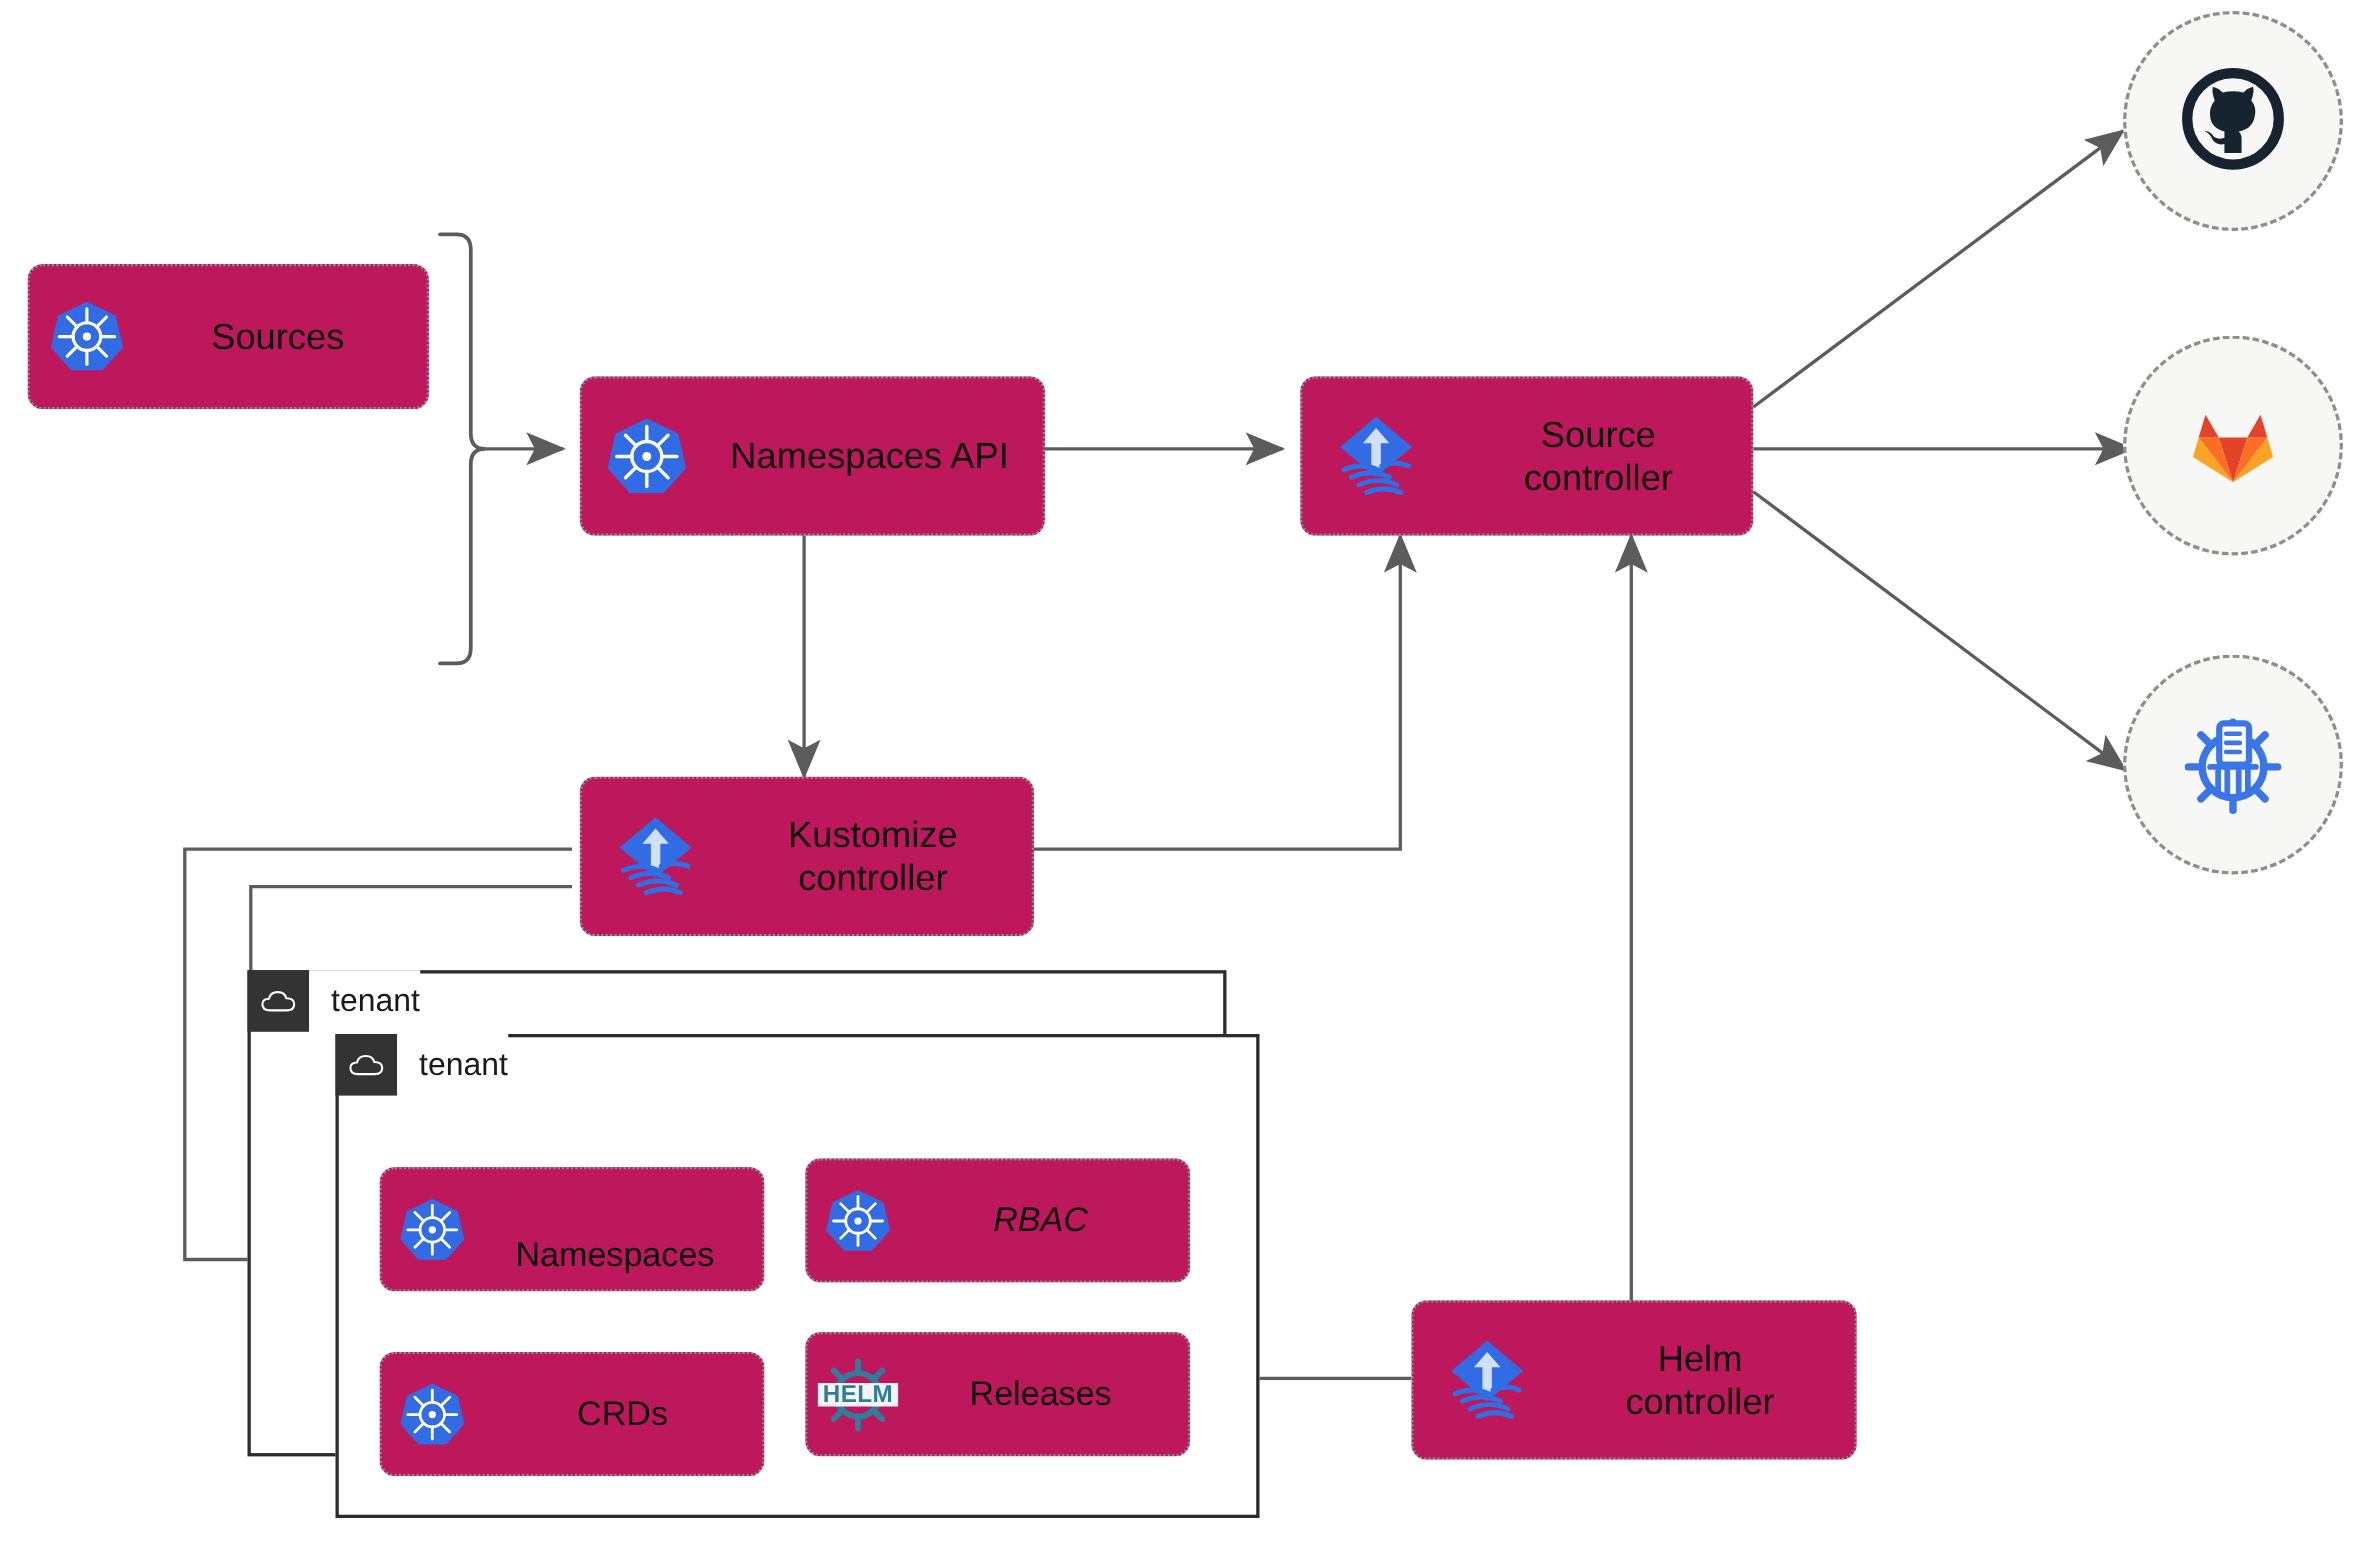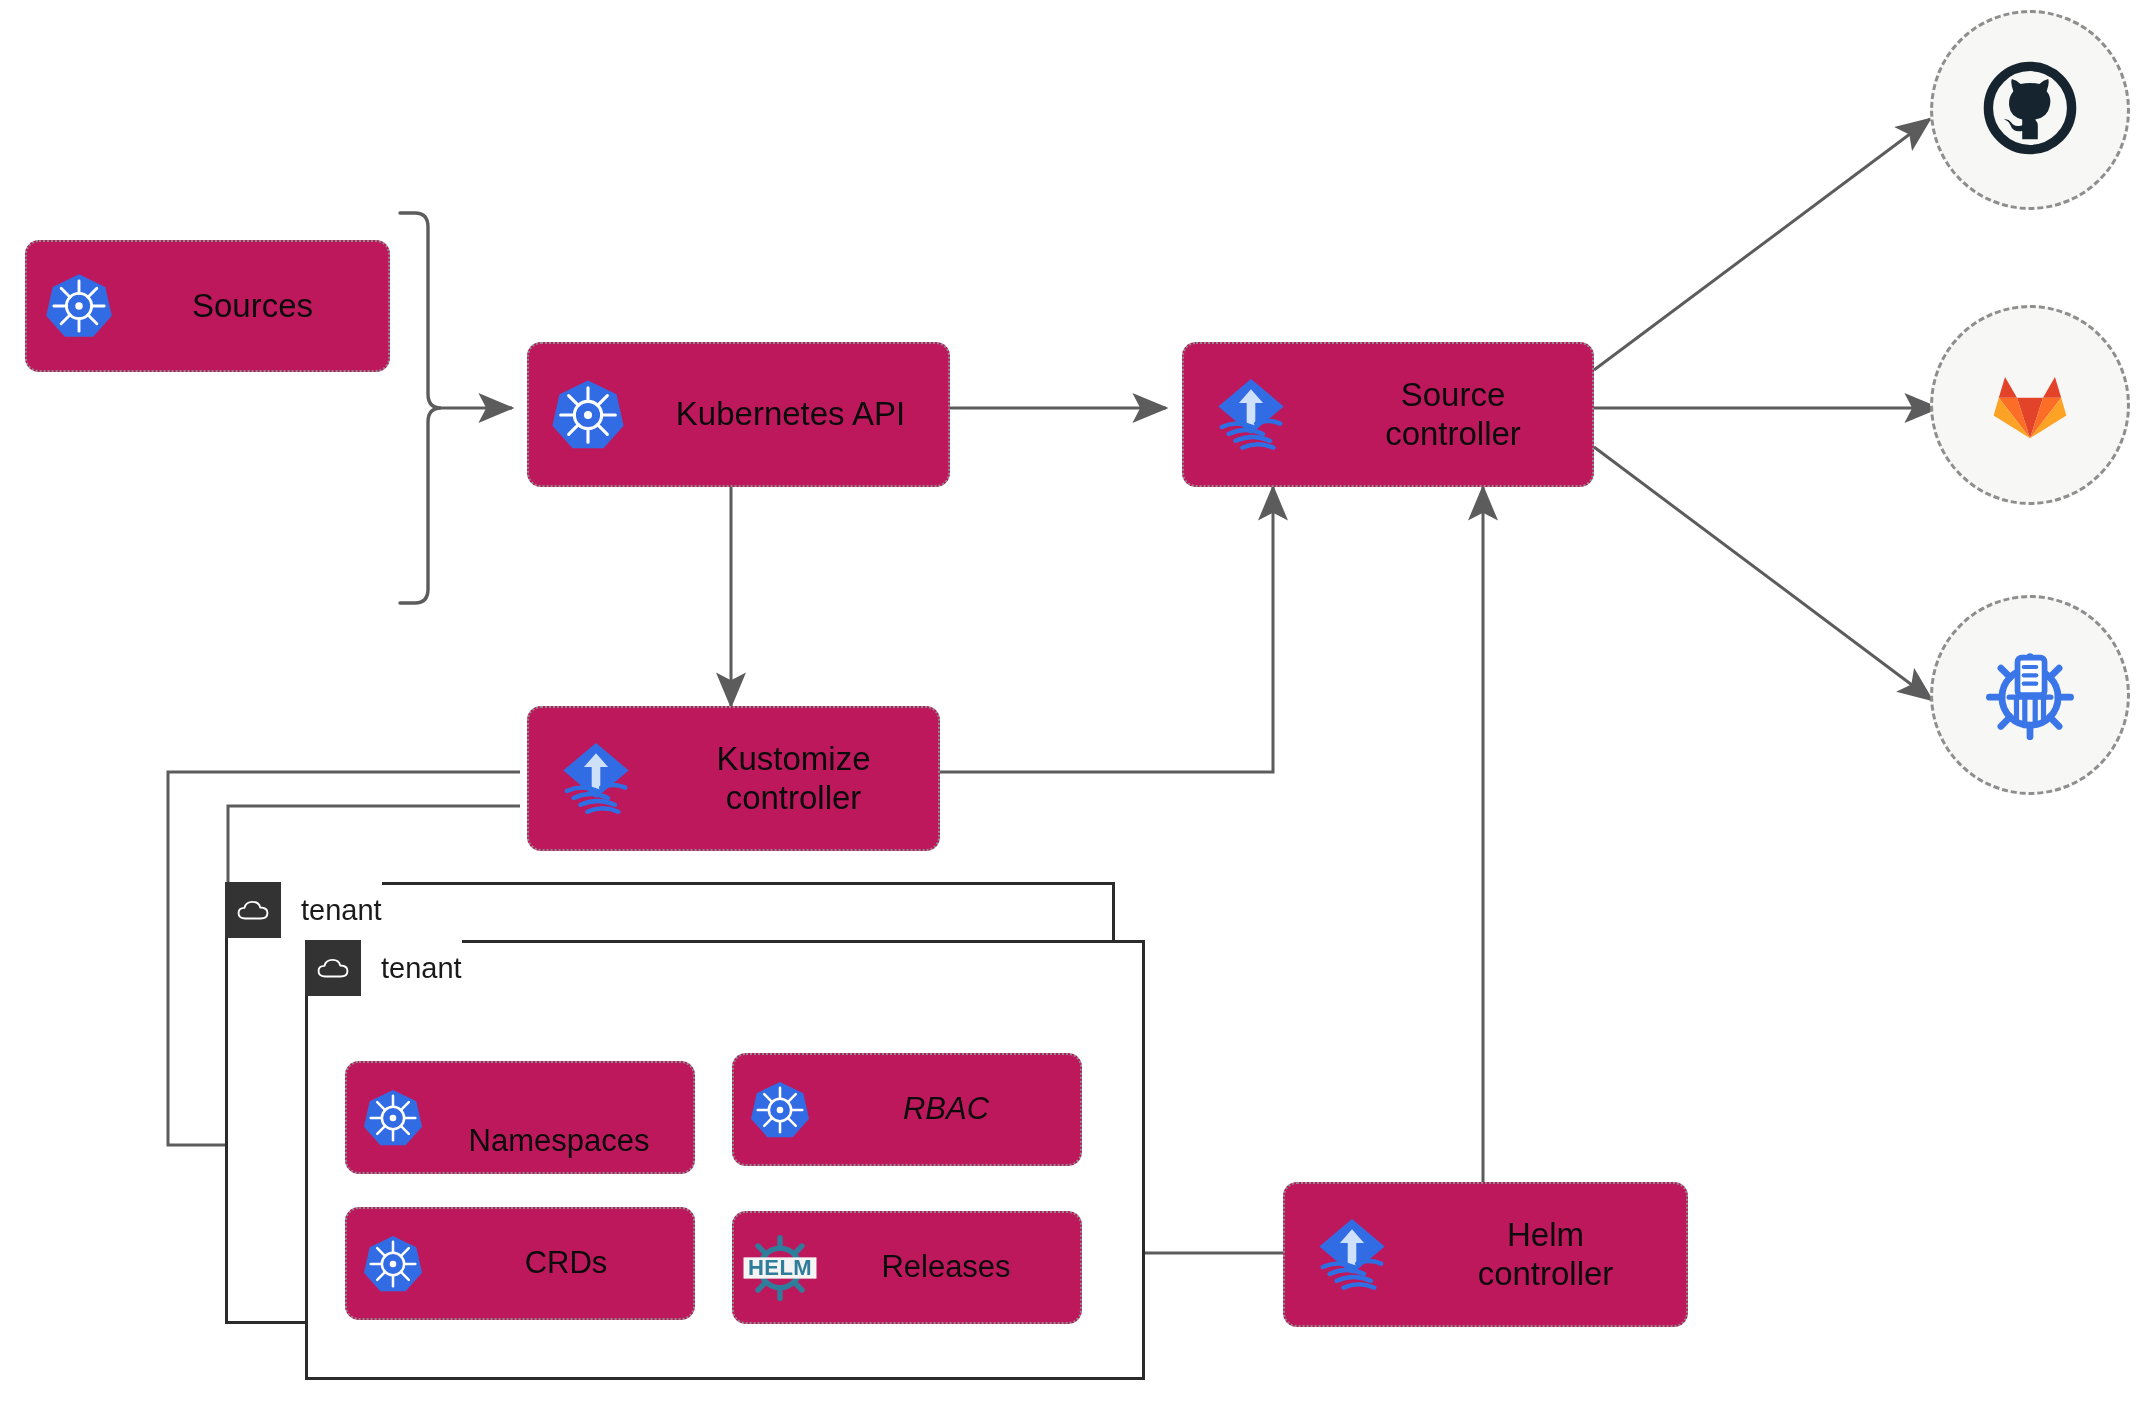--- a/index.html
+++ b/index.html
@@ -152,21 +152,21 @@
           <path d="M20.5 32 H9"></path>
             <path d="M43.5 32 H55"></path>
           <path d="M23.9 23.9 L15.7 15.7"></path>
             <path d="M40.1 40.1 L48.3 48.3"></path>
           <path d="M40.1 23.9 L48.3 15.7"></path>
             <path d="M23.9 40.1 L15.7 48.3"></path>
         </g>
         <circle cx="32" cy="32" r="3.4" fill="#ffffff"></circle>
       </svg>
     </span>
-    <span class="label">Kubernetes API</span>
+    <span class="label">Namespaces API</span>
   </div>
 
   <div class="node" style="left:1182px; top:342px; width:412px; height:145px;gap:10px;">
     <span class="icon" style="width:134px;">
       <svg width="86" height="86" viewBox="0 0 100 100" aria-hidden="true">
         <path d="M50 8 L88 40 L50 72 L12 40 Z" fill="#326ce5"></path>
         <path d="M50 20 L64 36 L55 36 L55 62 L45 62 L45 36 L36 36 Z" fill="#cfe0fb"></path>
         <g stroke="#2f6fe4" stroke-width="5.2" fill="none" stroke-linecap="round">
           <path d="M16 64 Q 34 56 52 64"></path>
           <path d="M24 72 Q 44 63 64 72"></path>
@@ -326,21 +326,21 @@
               <path d="M40.1 40.1 L48.3 48.3"></path>
             <path d="M40.1 23.9 L48.3 15.7"></path>
               <path d="M23.9 40.1 L15.7 48.3"></path>
           </g>
           <circle cx="32" cy="32" r="3.4" fill="#ffffff"></circle>
         </svg>
       </span>
       <span class="label" style="font-size:31px;">RBAC</span>
     </div>
 
-    <div class="node" style="left:37px; top:264px; width:350px; height:113px;gap:14px;">
+    <div class="node" style="left:37px; top:286px; width:350px; height:113px;gap:14px;">
       <span class="icon" style="width:92px;">
         <svg width="62" height="62" viewBox="0 0 64 64" aria-hidden="true">
           <path d="M32 3 L56 14.6 L62 41 L45 60 L19 60 L2 41 L8 14.6 Z" fill="#326ce5"></path>
           <g fill="none" stroke="#ffffff" stroke-width="2.6" stroke-linecap="round">
             <circle cx="32" cy="32" r="11.5"></circle>
             <path d="M32 20.5 V9"></path>
               <path d="M32 43.5 V55"></path>
             <path d="M20.5 32 H9"></path>
               <path d="M43.5 32 H55"></path>
             <path d="M23.9 23.9 L15.7 15.7"></path>

